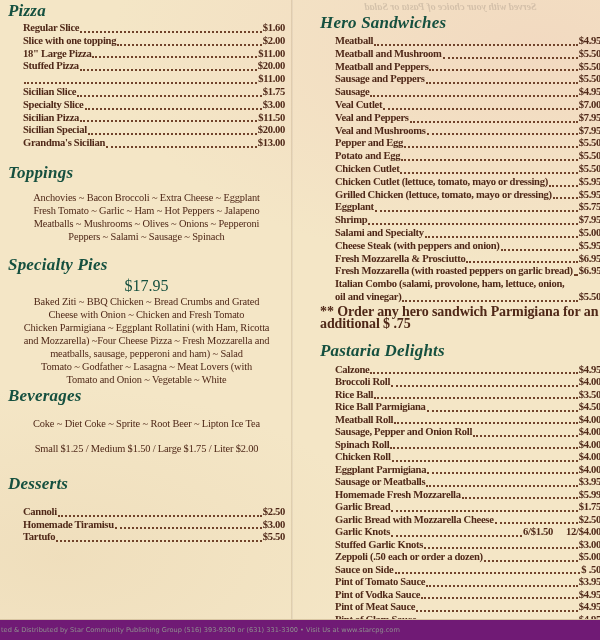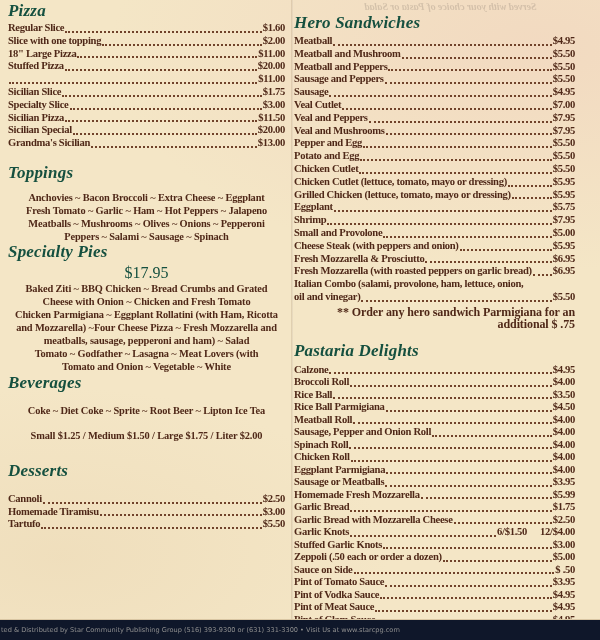--- a/index.html
+++ b/index.html
@@ -32,81 +32,82 @@
   .ghost{
     position:absolute;left:310px;top:1px;width:281px;
     text-align:center;
     transform:scaleX(-1);
     font-size:10px;font-weight:bold;font-style:italic;
     color:#8d7f72;opacity:.30;filter:blur(.4px);
     white-space:nowrap;
   }
   .col{position:absolute;}
   .col-left{left:8px;top:2px;width:277px;}
-  .col-right{left:294px;top:14px;width:281px;}
+  .col-right{left:320px;top:14px;width:281px;}
 
   .sec-title{
     font-size:17px;line-height:18px;
     font-style:italic;font-weight:bold;
     color:var(--green);
     text-align:left;
     letter-spacing:.2px;
   }
   .sec-title.align-left{text-align:left;}
   .big-price{
     font-size:16px;line-height:17px;font-weight:normal;
     color:var(--green);text-align:center;
     margin:3px 0 2px;
   }
   .sec-line{
     font-size:10.4px;line-height:13.1px;
-    font-weight:bold;color:var(--ink);
+    font-weight:normal;color:var(--ink);
     text-align:center;white-space:nowrap;
     letter-spacing:-0.15px;
   }
   .sec-note{
-    font-size:12px;line-height:12px;font-weight:bold;
-    color:var(--ink);text-align:right;margin-top:2px;
+    font-size:14px;line-height:12px;font-weight:bold;
+    color:var(--ink);text-align:left;margin-top:2px;
     letter-spacing:-0.1px;
   }
   .row{
     display:flex;align-items:flex-end;
     font-size:10.6px;line-height:12.8px;
     font-weight:bold;color:var(--ink);
     letter-spacing:-0.3px;
+    margin-left:15px;
   }
   .row .name{white-space:nowrap;}
   .row .leader{
     flex:1 1 auto;min-width:4px;
     border-bottom:2px dotted var(--leader);
     margin:0 1px 2px 1px;
     align-self:flex-end;
   }
   .row .price{white-space:nowrap;}
   .row .price2{margin-left:13px;}
 
   
   .sec-pizza .sec-title{margin-bottom:2px;}
   .sec-toppings .sec-title{margin-top:14px;margin-bottom:9px;}
-  .sec-specialty-pies .sec-title{}
+  .sec-specialty-pies .sec-title{margin-top:13px;}
   .sec-specialty-pies .sec-line{line-height:12.9px;}
   .sec-beverages .sec-title{}
   .sec-beverages .sec-line{margin-top:12px;}
   .sec-cheesecakes .sec-title{margin-top:19px;}
   .sec-cheesecakes .rows{margin-top:12px;}
   .sec-desserts .sec-title{margin-top:20px;}
   .sec-desserts .rows{margin-top:13px;}
   .sec-hero .sec-title{margin-bottom:3px;}
   .sec-pastaria .sec-title{margin-top:12px;}
   .sec-pastaria .rows{margin-top:4px;}
   .sec-pastaria .row{line-height:12.5px;}
 
   .footer{
     position:absolute;left:0;top:620px;width:600px;height:20px;
-    background:#0f172a;
+    background:#701a75;
     font-family:"DejaVu Sans", sans-serif;
     font-size:6.6px;color:#8f8f8f;
     padding:6px 0 0 1px;
     white-space:nowrap;
   }
 </style>
 </head>
 <body>
 
 <div class="paper">
@@ -283,21 +284,21 @@
             <span class="name">Eggplant</span>
             <span class="leader"></span>
             <span class="price">$5.75</span>
           </div>
           <div class="row">
             <span class="name">Shrimp</span>
             <span class="leader"></span>
             <span class="price">$7.95</span>
           </div>
           <div class="row">
-            <span class="name">Small and Provolone</span>
+            <span class="name">Salami and Specialty</span>
             <span class="leader"></span>
             <span class="price">$5.00</span>
           </div>
           <div class="row">
             <span class="name">Cheese Steak (with peppers and onion)</span>
             <span class="leader"></span>
             <span class="price">$5.95</span>
           </div>
           <div class="row">
             <span class="name">Fresh Mozzarella &amp; Prosciutto</span>

